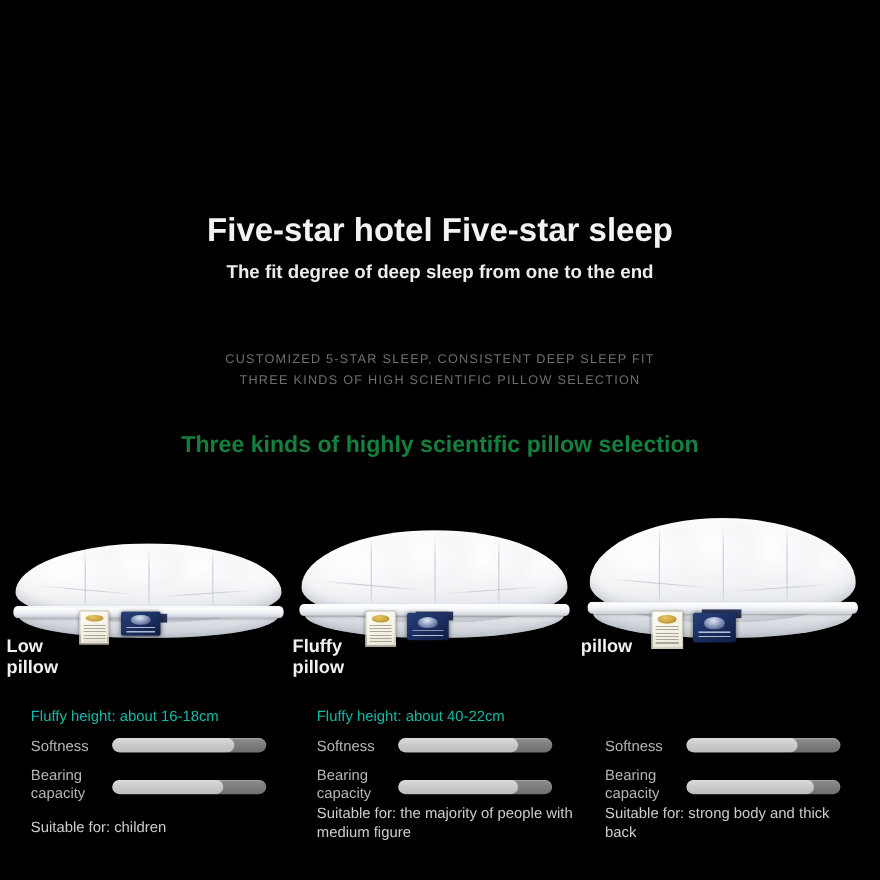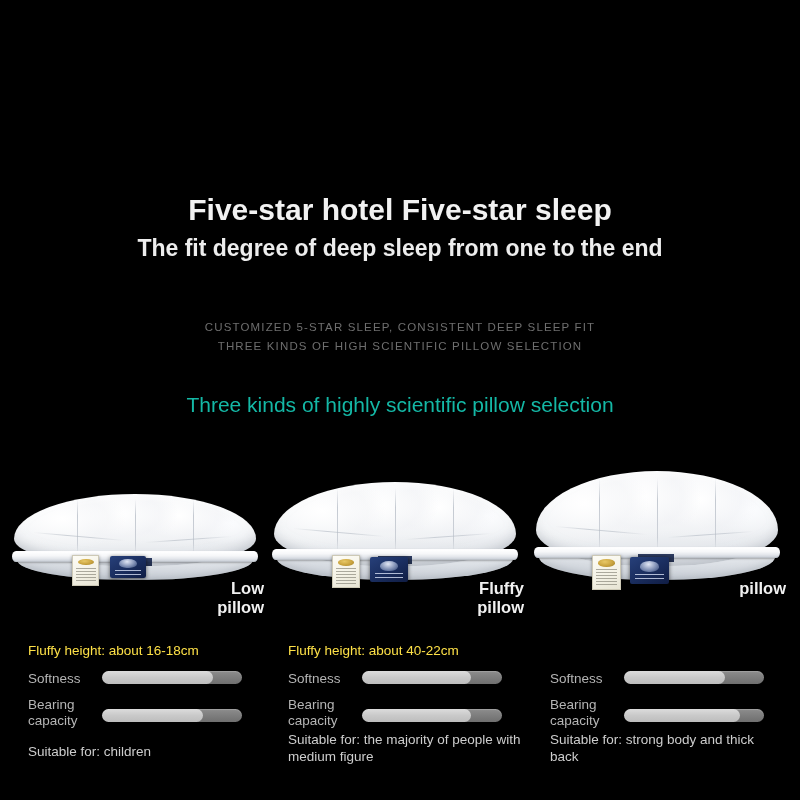--- a/index.html
+++ b/index.html
@@ -30,21 +30,21 @@
   }
   .headline-main {
     font-size: 30px;
     font-weight: bold;
     color: #f2f2f2;
     letter-spacing: 0px;
     line-height: 36px;
     white-space: nowrap;
   }
   .headline-sub {
-    font-size: 23px;
+    font-size: 17px;
     font-weight: bold;
     color: #ededed;
     line-height: 28px;
     margin-top: 6px;
     white-space: nowrap;
   }
   .caps-block {
     position: absolute;
     left: 0;
     top: 318px;
@@ -58,22 +58,22 @@
     line-height: 19px;
     white-space: nowrap;
   }
   .section-heading {
     position: absolute;
     left: 0;
     top: 393px;
     width: 800px;
     text-align: center;
     font-size: 21px;
-    font-weight: normal;
-    color: #14b8a6;
+    font-weight: bold;
+    color: #15803d;
     white-space: nowrap;
   }
 
   
   .columns {
     position: absolute;
     left: 0;
     top: 455px;
     width: 800px;
     height: 345px;
@@ -207,32 +207,32 @@
   .tag-strip {
     position: absolute;
     background: linear-gradient(180deg, rgba(30,45,85,0.92) 0%, rgba(18,30,62,0.9) 100%);
   }
 
   
   .pillow-name {
     position: absolute;
     top: 124px;
     width: 258px;
-    text-align: right;
+    text-align: left;
     font-size: 16.5px;
     font-weight: bold;
     color: #f0f0f0;
     line-height: 19px;
   }
   .fluffy-row {
     position: absolute;
     top: 188px;
     left: 22px;
     font-size: 13.5px;
-    color: #fde047;
+    color: #14b8a6;
     white-space: nowrap;
   }
   .bars {
     position: absolute;
     top: 212px;
     left: 22px;
     width: 236px;
   }
   .bar-row {
     position: relative;

